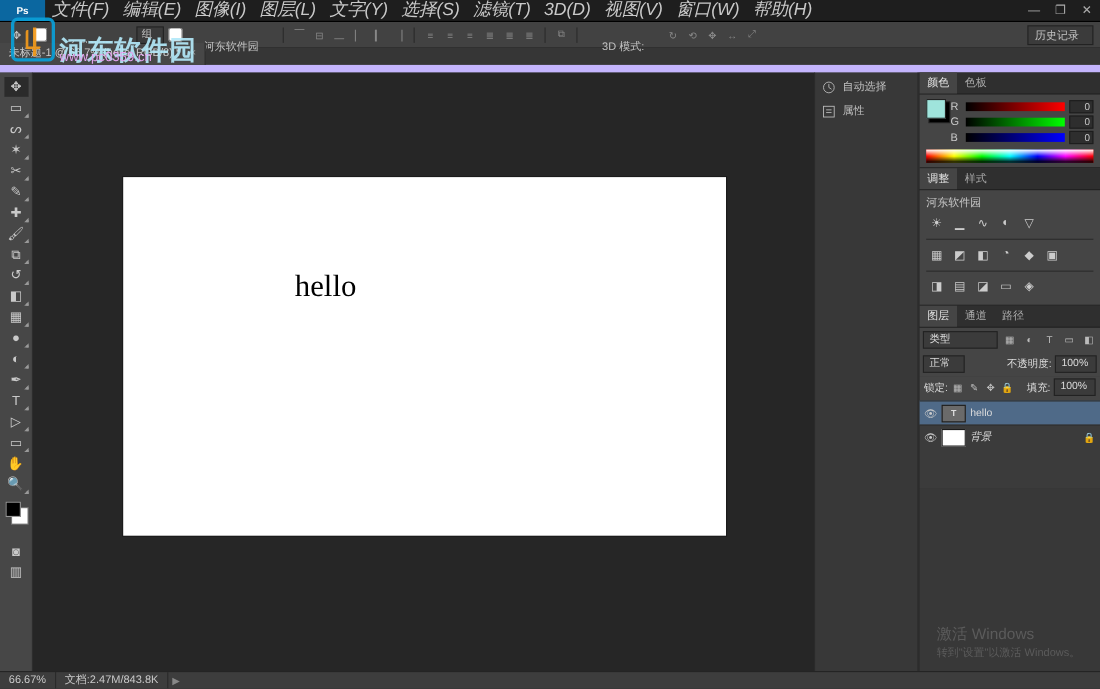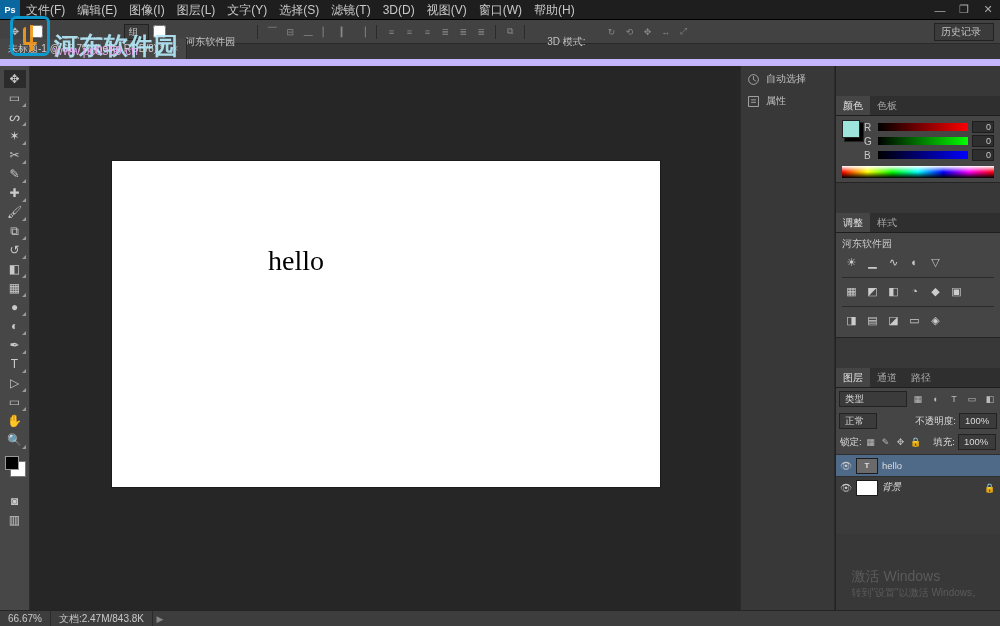--- a/index.html
+++ b/index.html
@@ -1,21 +1,21 @@
 <!DOCTYPE html>
 <html><head>
 <meta charset="utf-8">
 <style>
 * { margin: 0; padding: 0; box-sizing: border-box; font-family: "Microsoft YaHei", Tahoma, Arial, sans-serif; user-select: none; }
 body { width: 1000px; height: 626px; background: #474747; overflow: hidden; font-size: 10.5px; color: #dcdcdc; }
 
 
 .menubar { height: 20px; background: #1e1e1e; display: flex; align-items: center; border-bottom: 1px solid #000; }
-.menubar .ps { width: 20px; height: 100%; background: #0b67a0; color: #fff; font-weight: 700; font-size: 9px; display: flex; align-items: center; justify-content: center; }
-.menubar .menu-item { padding: 0 6px; line-height: 20px; color: #c9c9c9; font-size: 12px; cursor: default; }
+.menubar .ps { width: 41px; height: 100%; background: #0b67a0; color: #fff; font-weight: 700; font-size: 9px; display: flex; align-items: center; justify-content: center; }
+.menubar .menu-item { padding: 0 6px; line-height: 20px; color: #c9c9c9; font-size: 16px; cursor: default; font-style: italic; }
 .menubar .spacer { flex: 1; }
 .menubar .winbtn { width: 24px; height: 14px; color: #aaa; display: flex; align-items: center; justify-content: center; font-size: 11px; }
 
 .optionsbar { height: 24px; background: #424242; display: flex; align-items: center; border-bottom: 1px solid #2a2a2a; gap: 4px; padding-left: 4px; color: #c3c3c3; font-size: 10px; }
 .optionsbar .opt-icon { width: 22px; height: 18px; display: flex; align-items: center; justify-content: center; }
 .optionsbar .opt-label { padding: 0 15px; margin-top: 20px; }
 .optionsbar .opt-drop { background: #3b3b3b; border: 1px solid #222; height: 16px; line-height: 14px; padding: 0 10px 0 4px; font-size: 9.5px; position: relative; }
 .optionsbar .opt-sm { width: 14px; height: 14px; display: inline-flex; align-items: center; justify-content: center; color: #888; font-size: 9px; }
 .optionsbar .sep { width: 1px; height: 14px; background: #2a2a2a; margin: 0 3px; }
 .optionsbar .badge { margin-left: auto; margin-right: 6px; background: #3b3b3b; border: 1px solid #222; padding: 1px 12px 1px 6px; font-size: 10px; }
@@ -39,21 +39,21 @@
 .canvas { position: absolute; left: 82px; top: 95px; width: 548px; height: 326px; background: #fff; box-shadow: 0 0 0 1px #1b1b1b; display: flex; }
 .canvas .hello { position: absolute; left: 156px; top: 84px; font-family: "Times New Roman", serif; font-size: 28px; color: #000; }
 
 
 .collapsed-panels { width: 95px; background: #383838; border-left: 1px solid #2a2a2a; border-right: 1px solid #2a2a2a; padding-top: 2px; }
 .collapsed-panels .cp { display: flex; align-items: center; gap: 6px; height: 22px; padding-left: 6px; color: #c0c0c0; font-size: 10px; }
 .collapsed-panels .cp svg{flex:0 0 auto;}
 
 
 .rcol { width: 165px; background: #383838; display: flex; flex-direction: column; border-left: 1px solid #222; }
-.rcol .panel-tabs { display: flex; background: #2f2f2f; height: 20px; border-bottom: 1px solid #1e1e1e; margin-top: 30px; }
+.rcol .panel-tabs { display: flex; background: #2f2f2f; height: 20px; border-bottom: 1px solid #1e1e1e; }
 .rcol .ptab { padding: 0 7px; line-height: 20px; font-size: 10px; color: #aaa; }
 .rcol .ptab.act { background: #454545; color: #e2e2e2; }
 .rcol .pbody { background: #454545; padding: 4px 6px; font-size: 10px; color: #c9c9c9; border-bottom: 1px solid #242424; }
 .slider-row { display: flex; align-items: center; gap: 4px; height: 14px; }
 .slider-row .ch { width: 10px; }
 .slider-row .bar { flex: 1; height: 8px; position: relative; }
 .slider-row .bar.r { background: linear-gradient(to right,#000,#f00); }
 .slider-row .bar.g { background: linear-gradient(to right,#000,#0f0); }
 .slider-row .bar.b { background: linear-gradient(to right,#000,#00f); }
 .slider-row .val { width: 22px; background: #2e2e2e; border: 1px solid #1d1d1d; height: 12px; line-height: 10px; text-align: right; padding-right: 2px; font-size: 9px; }

